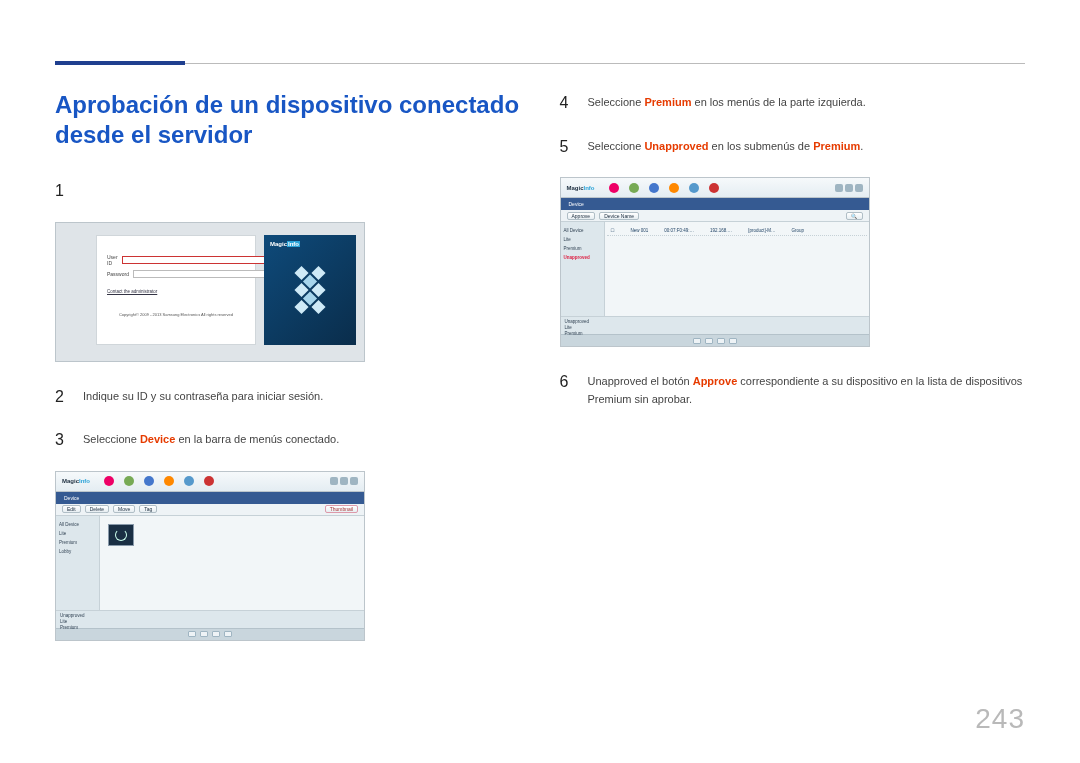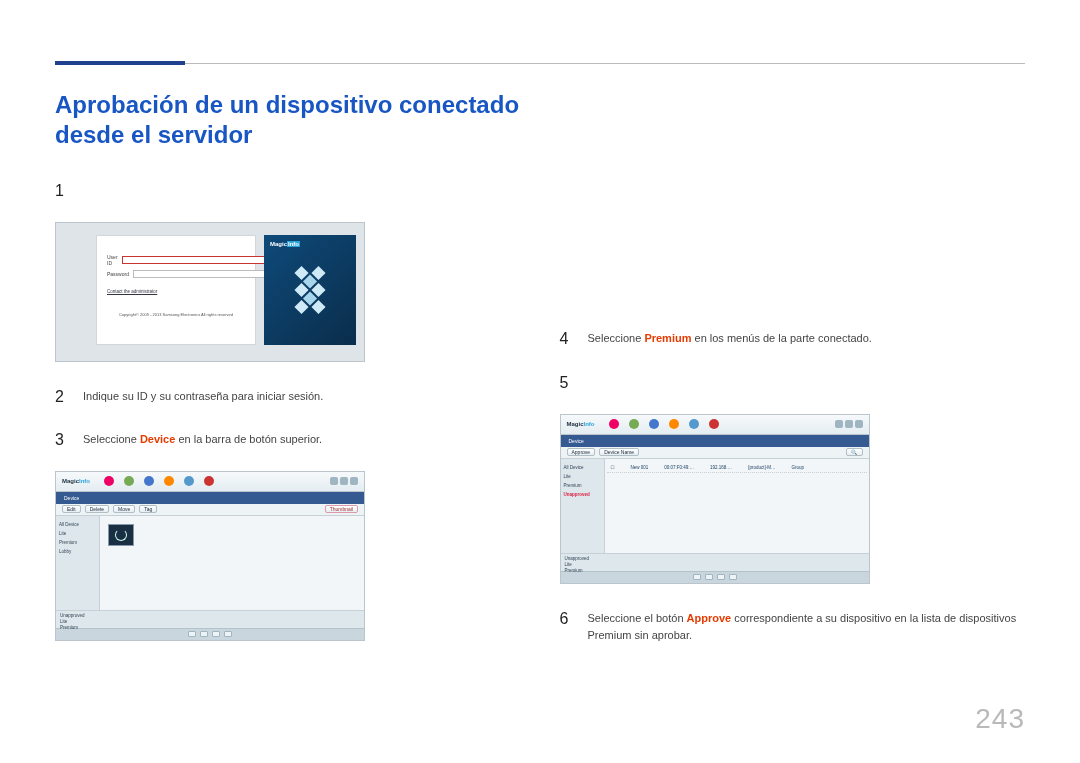--- a/index.html
+++ b/index.html
@@ -27,21 +27,20 @@
     height: 4px;
     background: #1f3f8f;
   }
   .content {
     position: absolute;
     top: 90px;
     left: 55px;
     right: 55px;
     display: flex;
     gap: 39px;
-    align-items: flex-end;
   }
   .col {
     flex: 1;
     min-width: 0;
   }
   h1 {
     color: #1856c4;
     font-size: 24px;
     font-weight: 700;
     line-height: 1.25;
@@ -237,21 +236,21 @@
     </div>
 
     <div class="step">
       <div class="step-num">2</div>
       <div class="step-body">Indique su ID y su contraseña para iniciar sesión.</div>
     </div>
 
     <div class="step">
       <div class="step-num">3</div>
       <div class="step-body">
-        <span>Seleccione </span><span class="hl1">Device</span><span> en la barra de botón superior.</span>
+        <span>Seleccione </span><span class="hl1">Device</span><span> en la barra de menús conectado.</span>
       </div>
     </div>
 
     <div class="app-mock">
       <div class="app-toolbar">
         <span class="brand-small">Magic<span class="i">Info</span></span>
         <div class="tool-icons">
           <span class="ti-a"></span>
           <span class="ti-b"></span>
           <span class="ti-c"></span>
@@ -299,26 +298,29 @@
         <span></span>
       </div>
     </div>
   </div>
 
   <div class="col">
 
     <div class="step">
       <div class="step-num">4</div>
       <div class="step-body">
-        <span>Seleccione </span><span class="hl1">Premium</span><span> en los menús de la parte conectado.</span>
+        <span>Seleccione </span><span class="hl1">Premium</span><span> en los menús de la parte izquierda.</span>
       </div>
     </div>
 
     <div class="step">
       <div class="step-num">5</div>
+      <div class="step-body">
+        <span>Seleccione </span><span class="hl1">Unapproved</span><span> en los submenús de </span><span class="hl1">Premium</span><span>.</span>
+      </div>
     </div>
 
     <div class="app-mock">
       <div class="app-toolbar">
         <span class="brand-small">Magic<span class="i">Info</span></span>
         <div class="tool-icons">
           <span class="ti-a"></span>
           <span class="ti-b"></span>
           <span class="ti-c"></span>
           <span class="ti-d"></span>
@@ -367,20 +369,20 @@
         <span></span>
         <span></span>
         <span></span>
         <span></span>
       </div>
     </div>
 
     <div class="step">
       <div class="step-num">6</div>
       <div class="step-body">
-        <span>Seleccione el botón </span><span class="hl1">Approve</span><span> correspondiente a su dispositivo en la lista de dispositivos Premium sin aprobar.</span>
+        <span>Unapproved el botón </span><span class="hl1">Approve</span><span> correspondiente a su dispositivo en la lista de dispositivos Premium sin aprobar.</span>
       </div>
     </div>
 
   </div>
 </div>
 
 <div class="page-num">243</div>
 
 </body></html>

